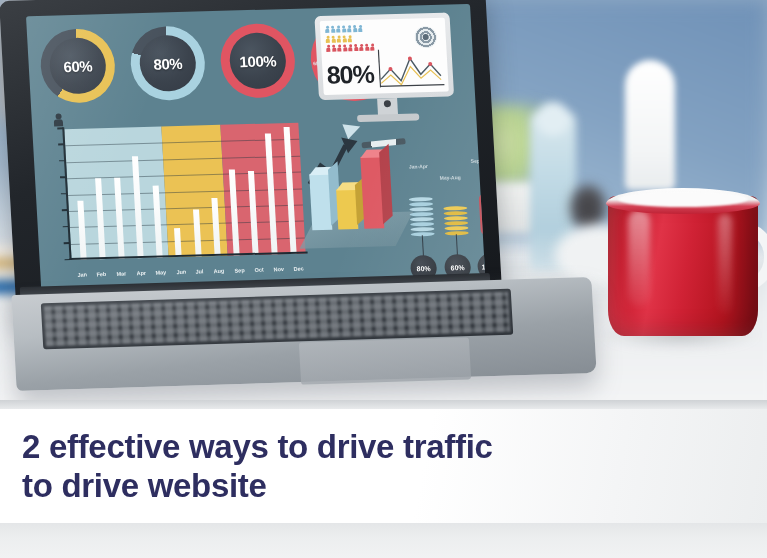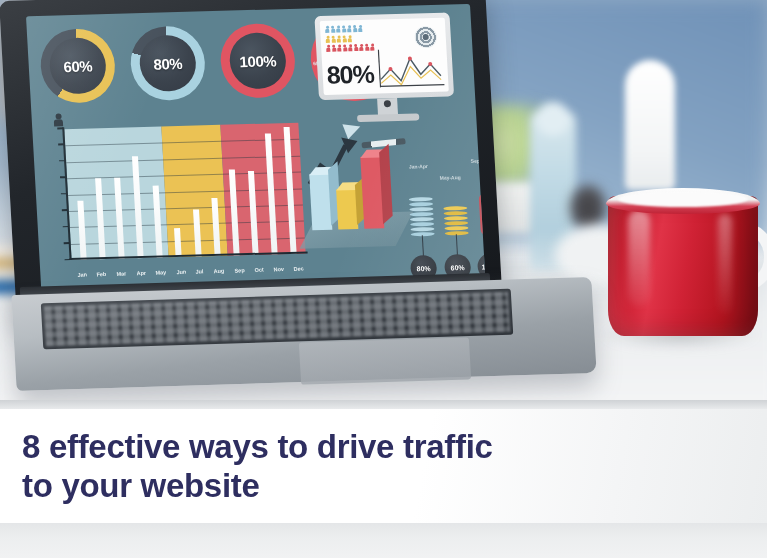--- a/index.html
+++ b/index.html
@@ -627,19 +627,19 @@
       <div class="keyboard">
           <div class="keys"></div>
         </div>
       <div class="trackpad"></div>
     </div>
   </div>
 
   <div class="strip-top"></div>
   <div class="banner">
     <div class="title">
-      <div>8 effective ways to drive traffic</div>
-      <div>to your website</div>
+      <div>2 effective ways to drive traffic</div>
+      <div>to drive website</div>
     </div>
   </div>
   <div class="strip-bottom"></div>
 
 </div>
 
 </body></html>

